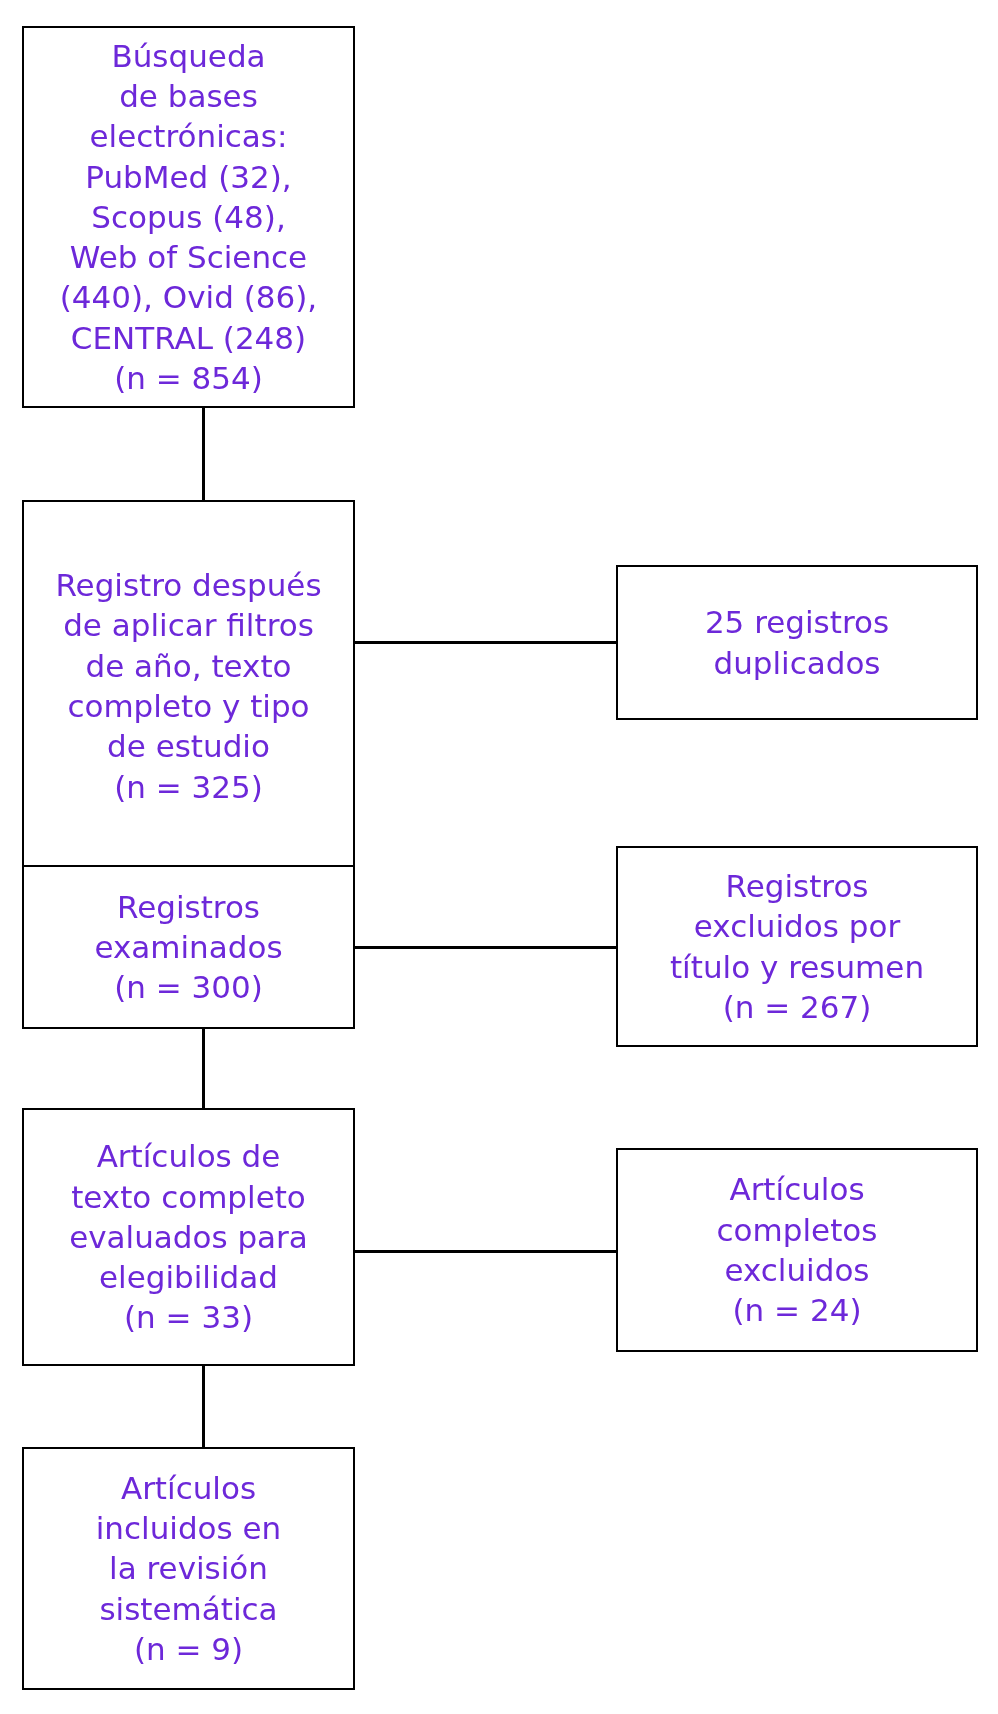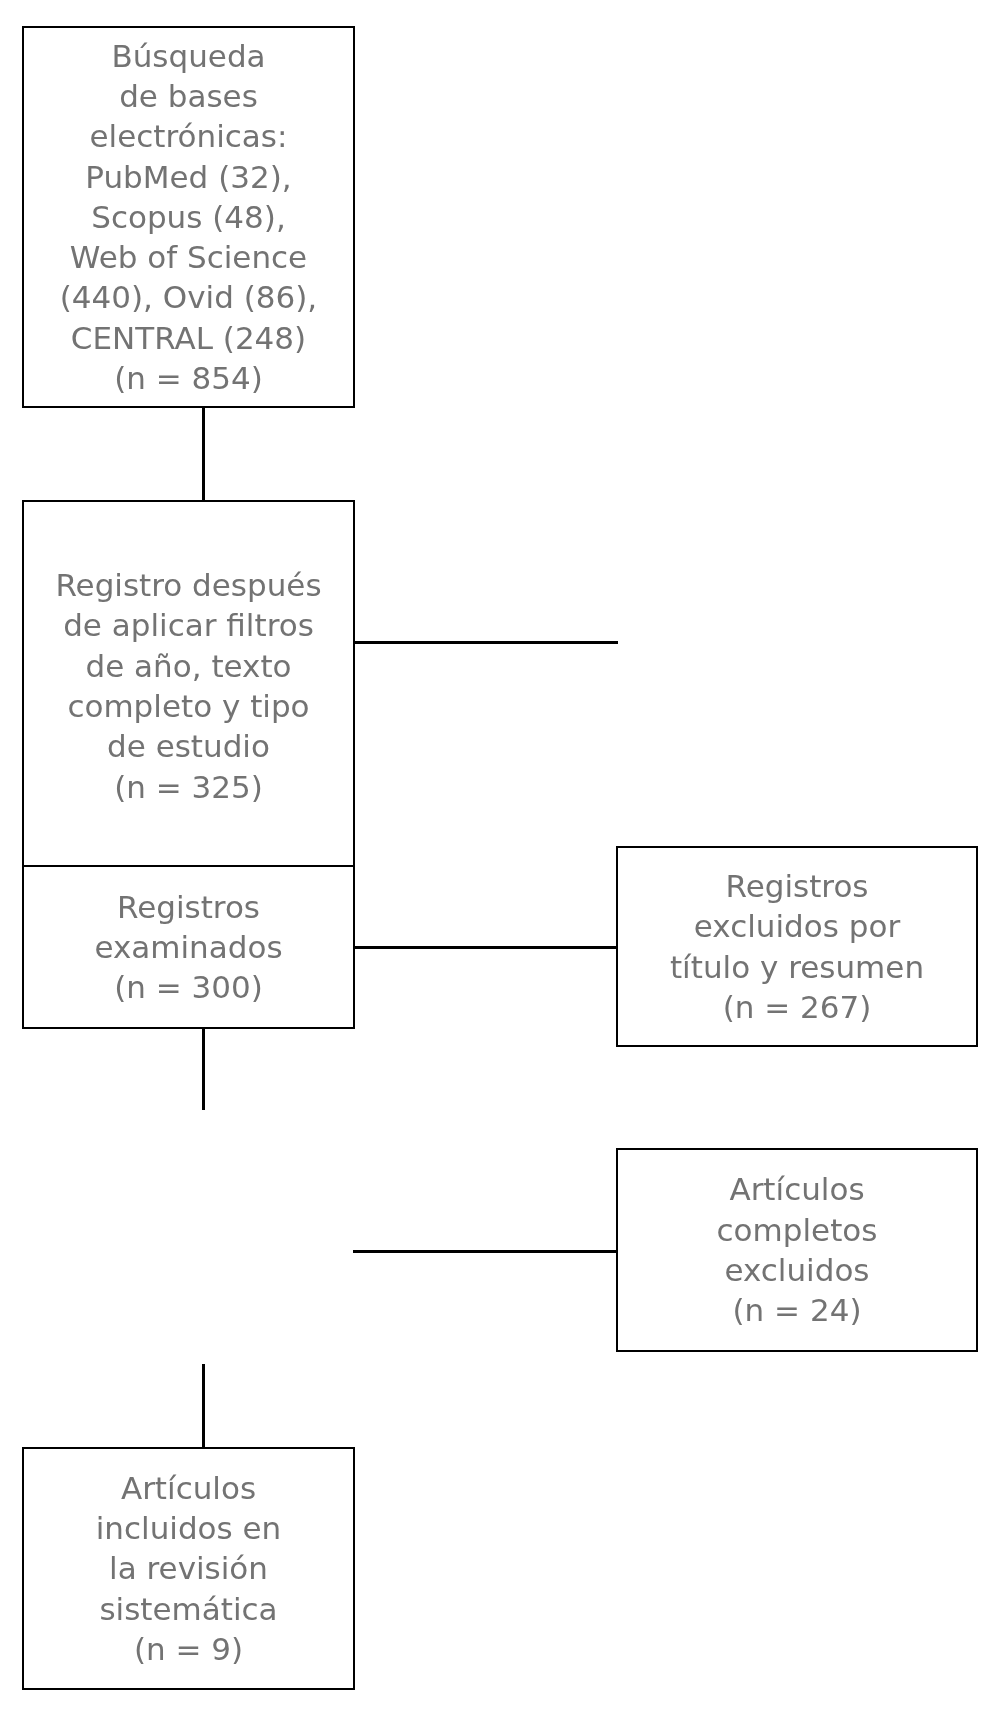--- a/index.html
+++ b/index.html
@@ -18,21 +18,21 @@
   }
   .node {
     position: absolute;
     box-sizing: border-box;
     border: 2px solid #000000;
     background: #ffffff;
     display: flex;
     align-items: center;
     justify-content: center;
     text-align: center;
-    color: #737373;
+    color: #6d28d9;
     font-size: 31px;
     line-height: 1.30;
     padding: 4px 6px;
     white-space: pre-line;
     letter-spacing: 0px;
   }
   .node .node-text {
     display: block;
     width: 100%;
     white-space: pre-line;
@@ -87,29 +87,40 @@
 de estudio
 (n = 325)</span>
   </div>
 
   <div class="node" style="left:22px; top:865px; width:333px; height:164px;">
     <span class="node-text">Registros
 examinados
 (n = 300)</span>
   </div>
 
+  <div class="node" style="left:22px; top:1108px; width:333px; height:258px;">
+    <span class="node-text">Artículos de
+texto completo
+evaluados para
+elegibilidad
+(n = 33)</span>
+  </div>
 
   <div class="node" style="left:22px; top:1447px; width:333px; height:243px;">
     <span class="node-text">Artículos
 incluidos en
 la revisión
 sistemática
 (n = 9)</span>
   </div>
 
+  <div class="node" style="left:616px; top:565px; width:362px; height:155px;">
+    <span class="node-text">25 registros
+duplicados</span>
+  </div>
 
   <div class="node" style="left:616px; top:846px; width:362px; height:201px;">
     <span class="node-text">Registros
 excluidos por
 título y resumen
 (n = 267)</span>
   </div>
 
   <div class="node" style="left:616px; top:1148px; width:362px; height:204px;">
     <span class="node-text">Artículos

